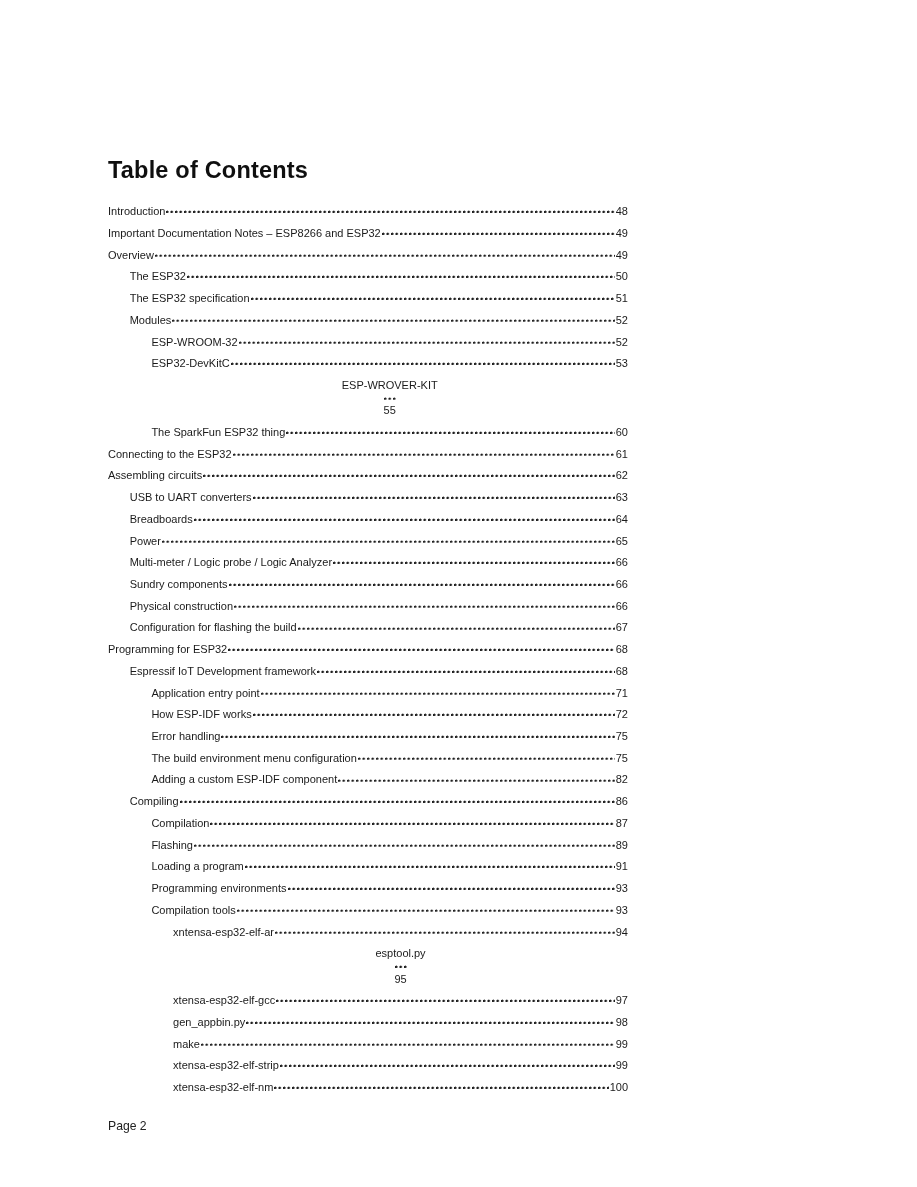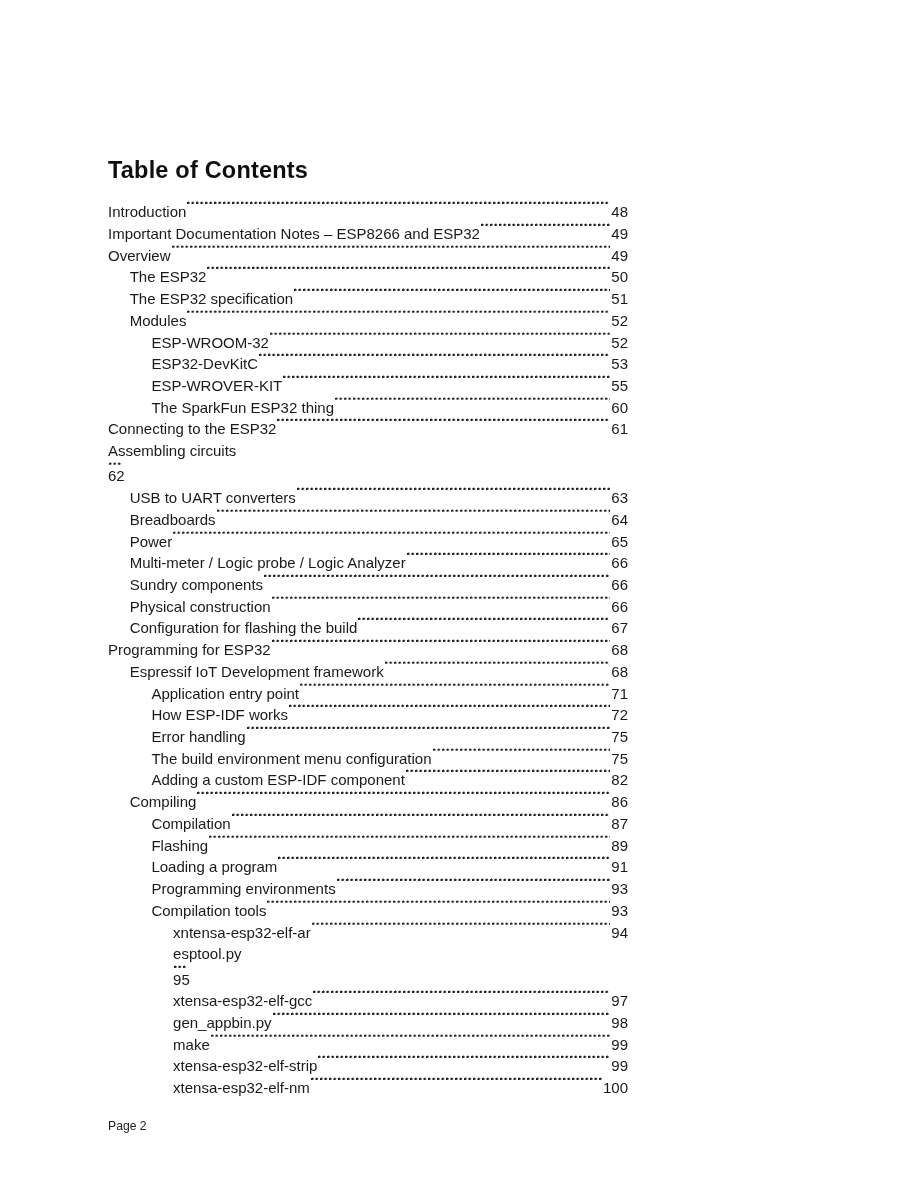--- a/index.html
+++ b/index.html
@@ -28,22 +28,22 @@
     line-height: 1.2;
     font-weight: bold;
     color: #0f0f0f;
     letter-spacing: 0.2px;
   }
   .toc {
     width: 100%;
   }
   .toc-row {
     display: flex;
-    align-items: flex-start;
-    font-size: 15px;
+    align-items: center;
+    font-size: 11px;
     line-height: 21.72px;
     color: #1a1a1a;
   }
   .toc-title {
     white-space: nowrap;
     flex: 0 0 auto;
   }
   .toc-leader {
     flex: 1 1 auto;
     min-width: 12px;
@@ -113,39 +113,39 @@
     <span class="toc-leader"></span>
     <span class="toc-page">52</span>
   </div>
 
   <div class="toc-row" style="padding-left: 43.4px;">
     <span class="toc-title">ESP32-DevKitC</span>
     <span class="toc-leader"></span>
     <span class="toc-page">53</span>
   </div>
 
-  <div class="toc-row" style="padding-left: 43.4px;">
+  <div class="toc-row" style="padding-left: 43.4px; flex-direction: column;">
     <span class="toc-title">ESP-WROVER-KIT</span>
     <span class="toc-leader"></span>
     <span class="toc-page">55</span>
   </div>
 
   <div class="toc-row" style="padding-left: 43.4px;">
     <span class="toc-title">The SparkFun ESP32 thing</span>
     <span class="toc-leader"></span>
     <span class="toc-page">60</span>
   </div>
 
   <div class="toc-row" style="padding-left: 0px;">
     <span class="toc-title">Connecting to the ESP32</span>
     <span class="toc-leader"></span>
     <span class="toc-page">61</span>
   </div>
 
-  <div class="toc-row" style="padding-left: 0px; flex-direction: column;">
+  <div class="toc-row" style="padding-left: 0px;">
     <span class="toc-title">Assembling circuits</span>
     <span class="toc-leader"></span>
     <span class="toc-page">62</span>
   </div>
 
   <div class="toc-row" style="padding-left: 21.7px;">
     <span class="toc-title">USB to UART converters</span>
     <span class="toc-leader"></span>
     <span class="toc-page">63</span>
   </div>

